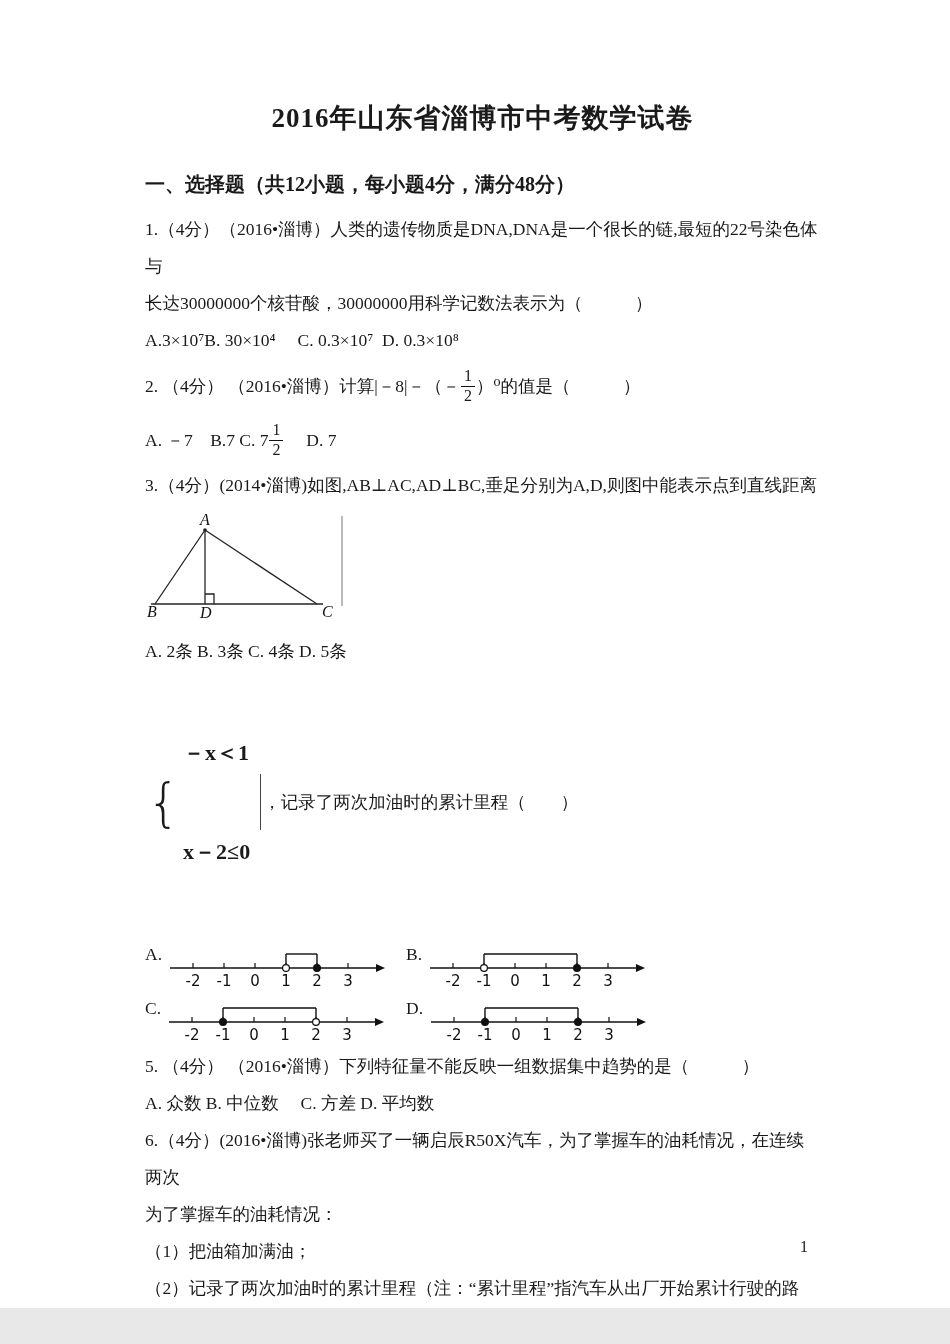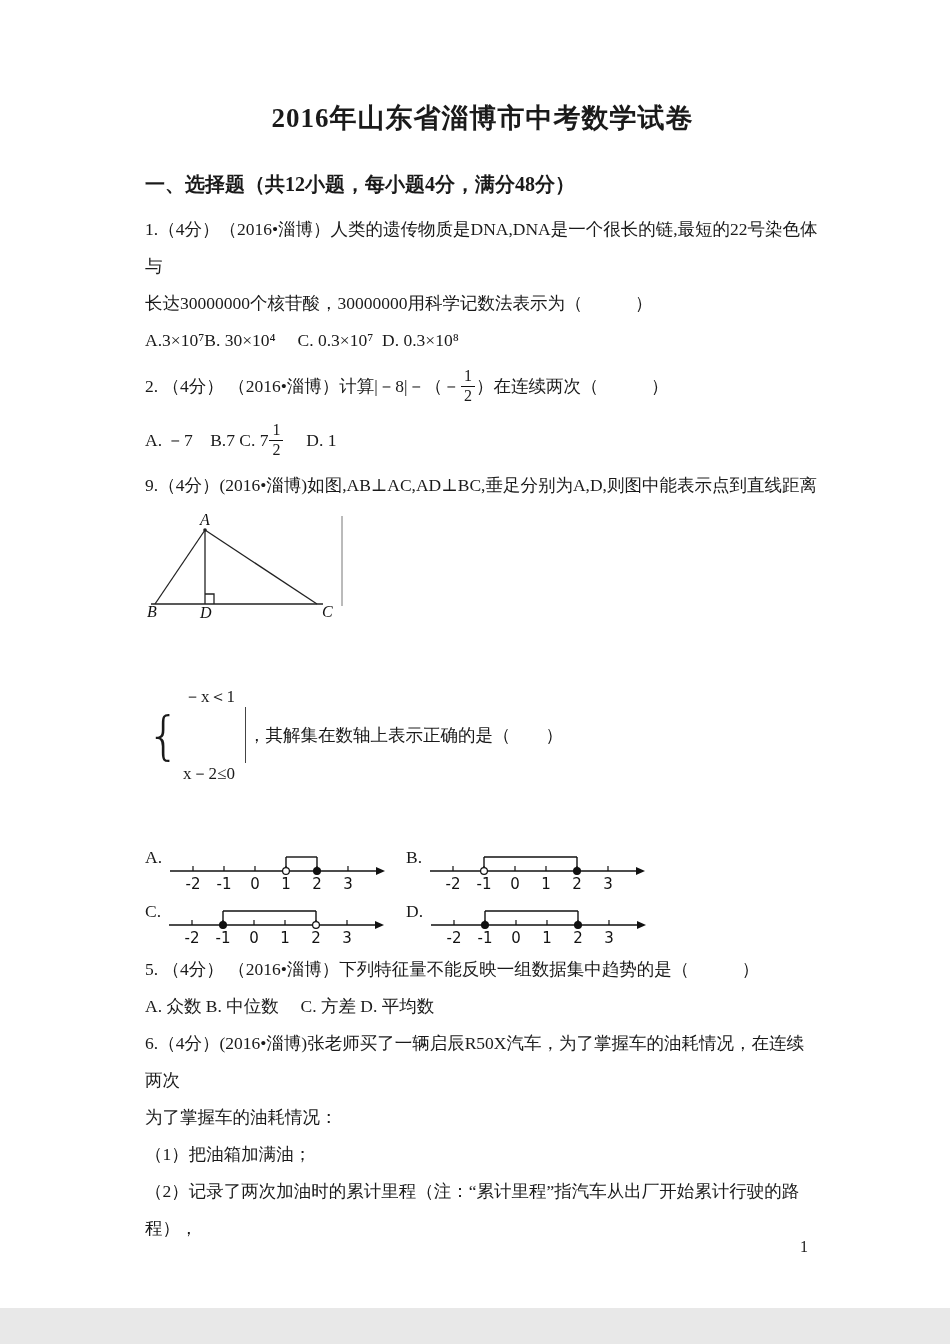--- a/index.html
+++ b/index.html
@@ -32,21 +32,21 @@
   .mline > span { white-space:pre-wrap; }
 
   
   .frac { display:inline-block; vertical-align:middle; text-align:center; line-height:1.05; font-size:16px; margin:0 1px; }
   .frac .num { display:block; border-bottom:1.3px solid #111; padding:0 3px 1px 3px; }
   .frac .den { display:block; padding:1px 3px 0 3px; }
 
   
   .system { display:inline-flex; align-items:center; margin:0 2px; }
   .brace { font-family:"DejaVu Sans",sans-serif; font-size:52px; font-weight:300; line-height:0.9; margin-right:3px; }
-  .sys-rows { display:inline-block; text-align:right; font-size:17px; line-height:1.5; }
+  .sys-rows { display:inline-block; text-align:left; font-size:22px; line-height:1.5;font-weight:bold; }
   .sys-rows span { display:block; }
   .vbar { display:inline-block; width:0; height:56px; border-right:1.3px solid #444; margin-left:10px; }
 
   
   .figure { margin:10px 0 6px 0; }
   .tri-svg line, .tri-svg polyline { stroke:#222; stroke-width:1.3; fill:none; }
   .tri-svg .border-line { stroke:#777; stroke-width:1; }
   .tri-svg text { font:italic 16px "Liberation Serif","DejaVu Serif",serif; fill:#111; }
 
   
@@ -70,55 +70,56 @@
 
     <h1 class="title">2016年山东省淄博市中考数学试卷</h1>
 
     <p class="section-heading">一、选择题（共12小题，每小题4分，满分48分）</p>
 
     <p class="line">1.（4分）（2016•淄博）人类的遗传物质是DNA,DNA是一个很长的链,最短的22号染色体与</p>
     <p class="line">长达30000000个核苷酸，30000000用科学记数法表示为（　　　）</p>
     <p class="line">A.3×10⁷B. 30×10⁴　 C. 0.3×10⁷  D. 0.3×10⁸</p>
 
     <div class="mline">
-      <span>2. （4分） （2016•淄博）计算|－8|－（－</span><span class="frac"><span class="num">1</span><span class="den">2</span></span><span>）在连续两次（　　　）</span>
+      <span>2. （4分） （2016•淄博）计算|－8|－（－</span><span class="frac"><span class="num">1</span><span class="den">2</span></span><span>）⁰的值是（　　　）</span>
     </div>
     <div class="mline">
-      <span>A. －7　B.7 C. 7</span><span class="frac"><span class="num">1</span><span class="den">2</span></span><span>　 D. 1</span>
-    </div>
-
-    <p class="line">9.（4分）(2016•淄博)如图,AB⊥AC,AD⊥BC,垂足分别为A,D,则图中能表示点到直线距离</p>
+      <span>A. －7　B.7 C. 7</span><span class="frac"><span class="num">1</span><span class="den">2</span></span><span>　 D. 7</span>
+    </div>
+
+    <p class="line">3.（4分）(2014•淄博)如图,AB⊥AC,AD⊥BC,垂足分别为A,D,则图中能表示点到直线距离</p>
 
     <div class="figure">
       <svg class="tri-svg" width="205" height="108" viewBox="0 0 205 108">
         <line x1="60" y1="16" x2="10" y2="90"></line>
         <line x1="60" y1="16" x2="172" y2="90"></line>
         <line x1="6" y1="90" x2="178" y2="90"></line>
         <line x1="60" y1="16" x2="60" y2="90"></line>
         <polyline points="60,80 69,80 69,90"></polyline>
         <circle cx="60" cy="16" r="1.8" fill="#222"></circle>
         <line class="border-line" x1="197" y1="2" x2="197" y2="92"></line>
         <text x="60" y="11" text-anchor="middle">A</text>
         <text x="2" y="103">B</text>
         <text x="55" y="104">D</text>
         <text x="177" y="103">C</text>
       </svg>
     </div>
 
+    <p class="line">A. 2条 B. 3条 C. 4条 D. 5条</p>
 
     <div class="mline" style="min-height:66px;">
       <span class="system">
         <span class="brace">{</span>
         <span class="sys-rows">
           <span>－x＜1</span>
           <span>x－2≤0</span>
         </span>
         <span class="vbar"></span>
       </span>
-      <span>，其解集在数轴上表示正确的是（　　）</span>
+      <span>，记录了两次加油时的累计里程（　　）</span>
     </div>
 
     <div class="nl-grid">
       <div class="nl-panel">
         <span class="nl-label">A.</span>
         <svg class="nl-svg" width="222" height="46" viewBox="0 0 222 46">
             <line x1="2" y1="24" x2="208" y2="24" stroke="#111" stroke-width="1.3"></line>
             <polygon points="208,20 208,28 217,24" fill="#111"></polygon>
             <line x1="25" y1="19" x2="25" y2="24" stroke="#111" stroke-width="1.2"></line>
             <text x="25" y="42" text-anchor="middle">-2</text>

